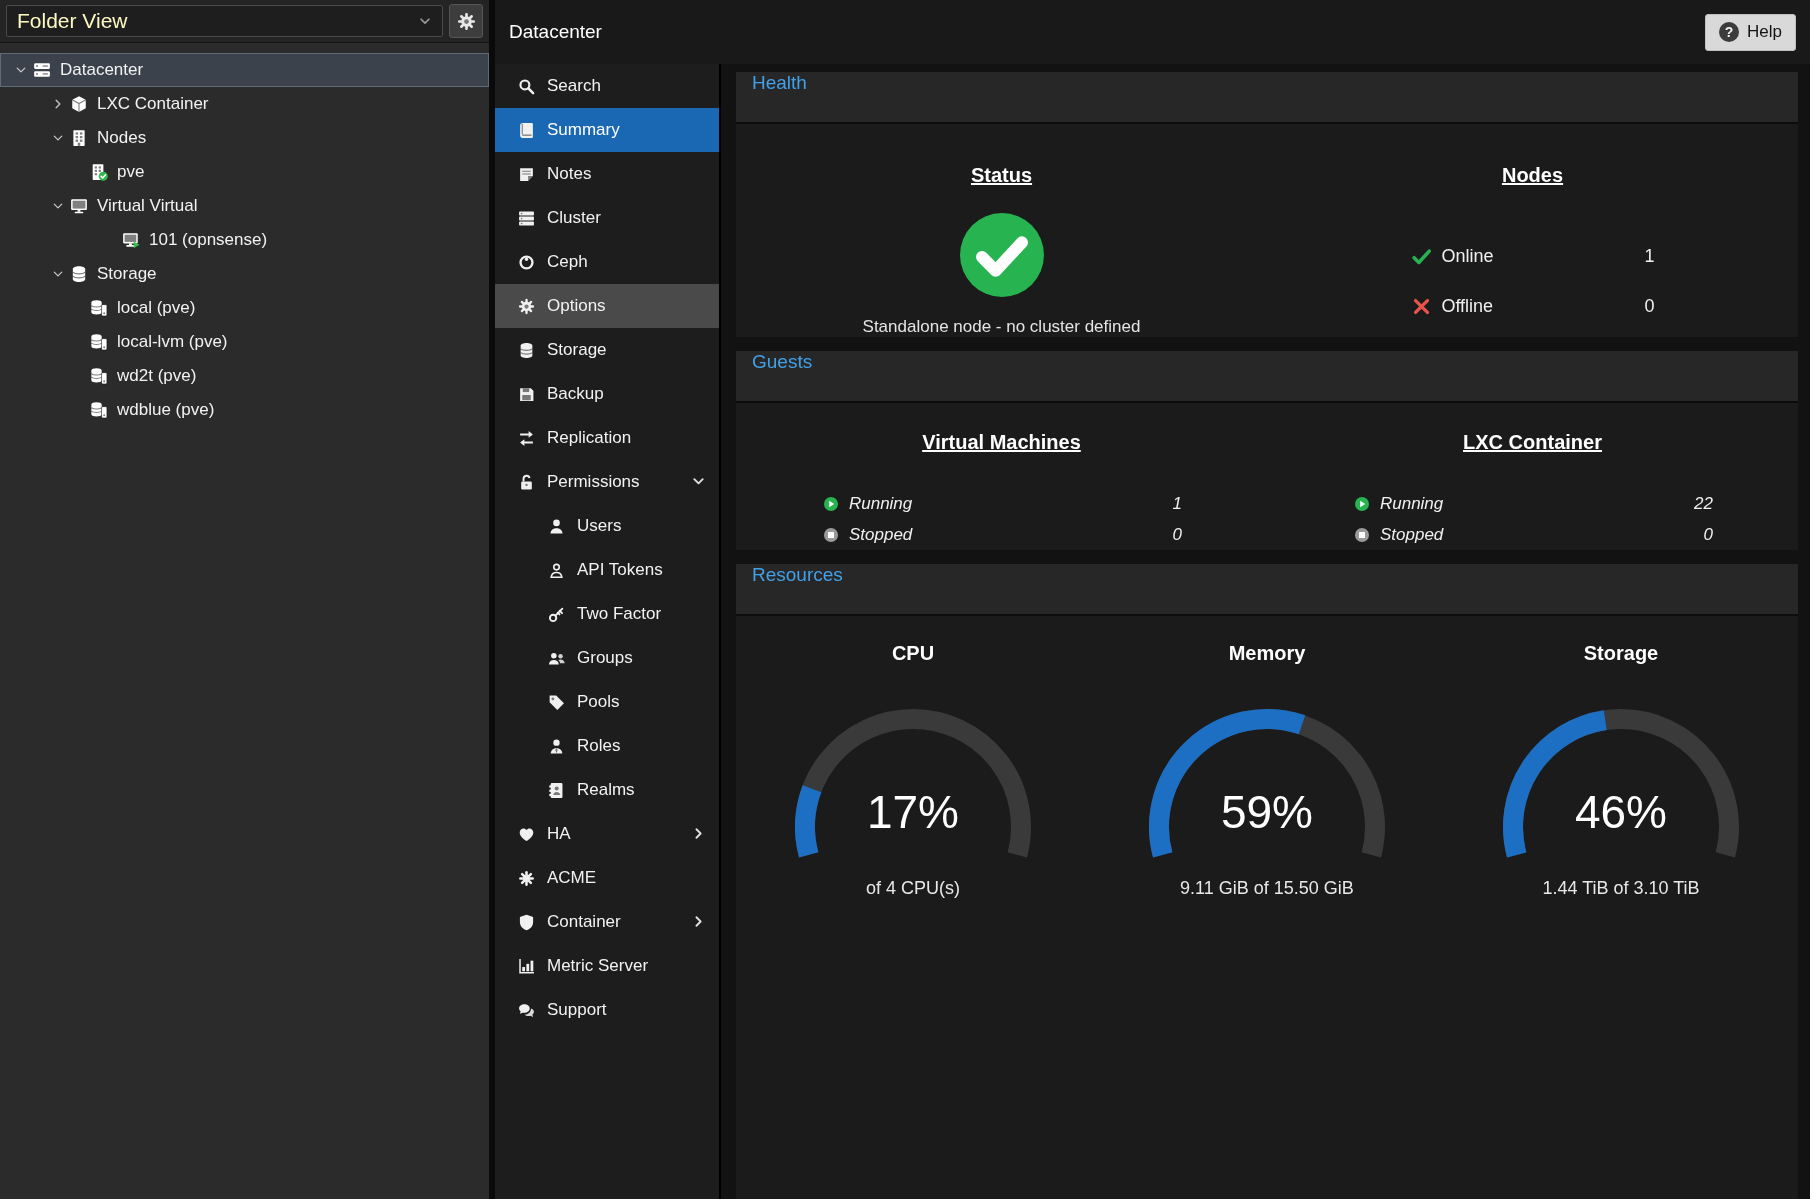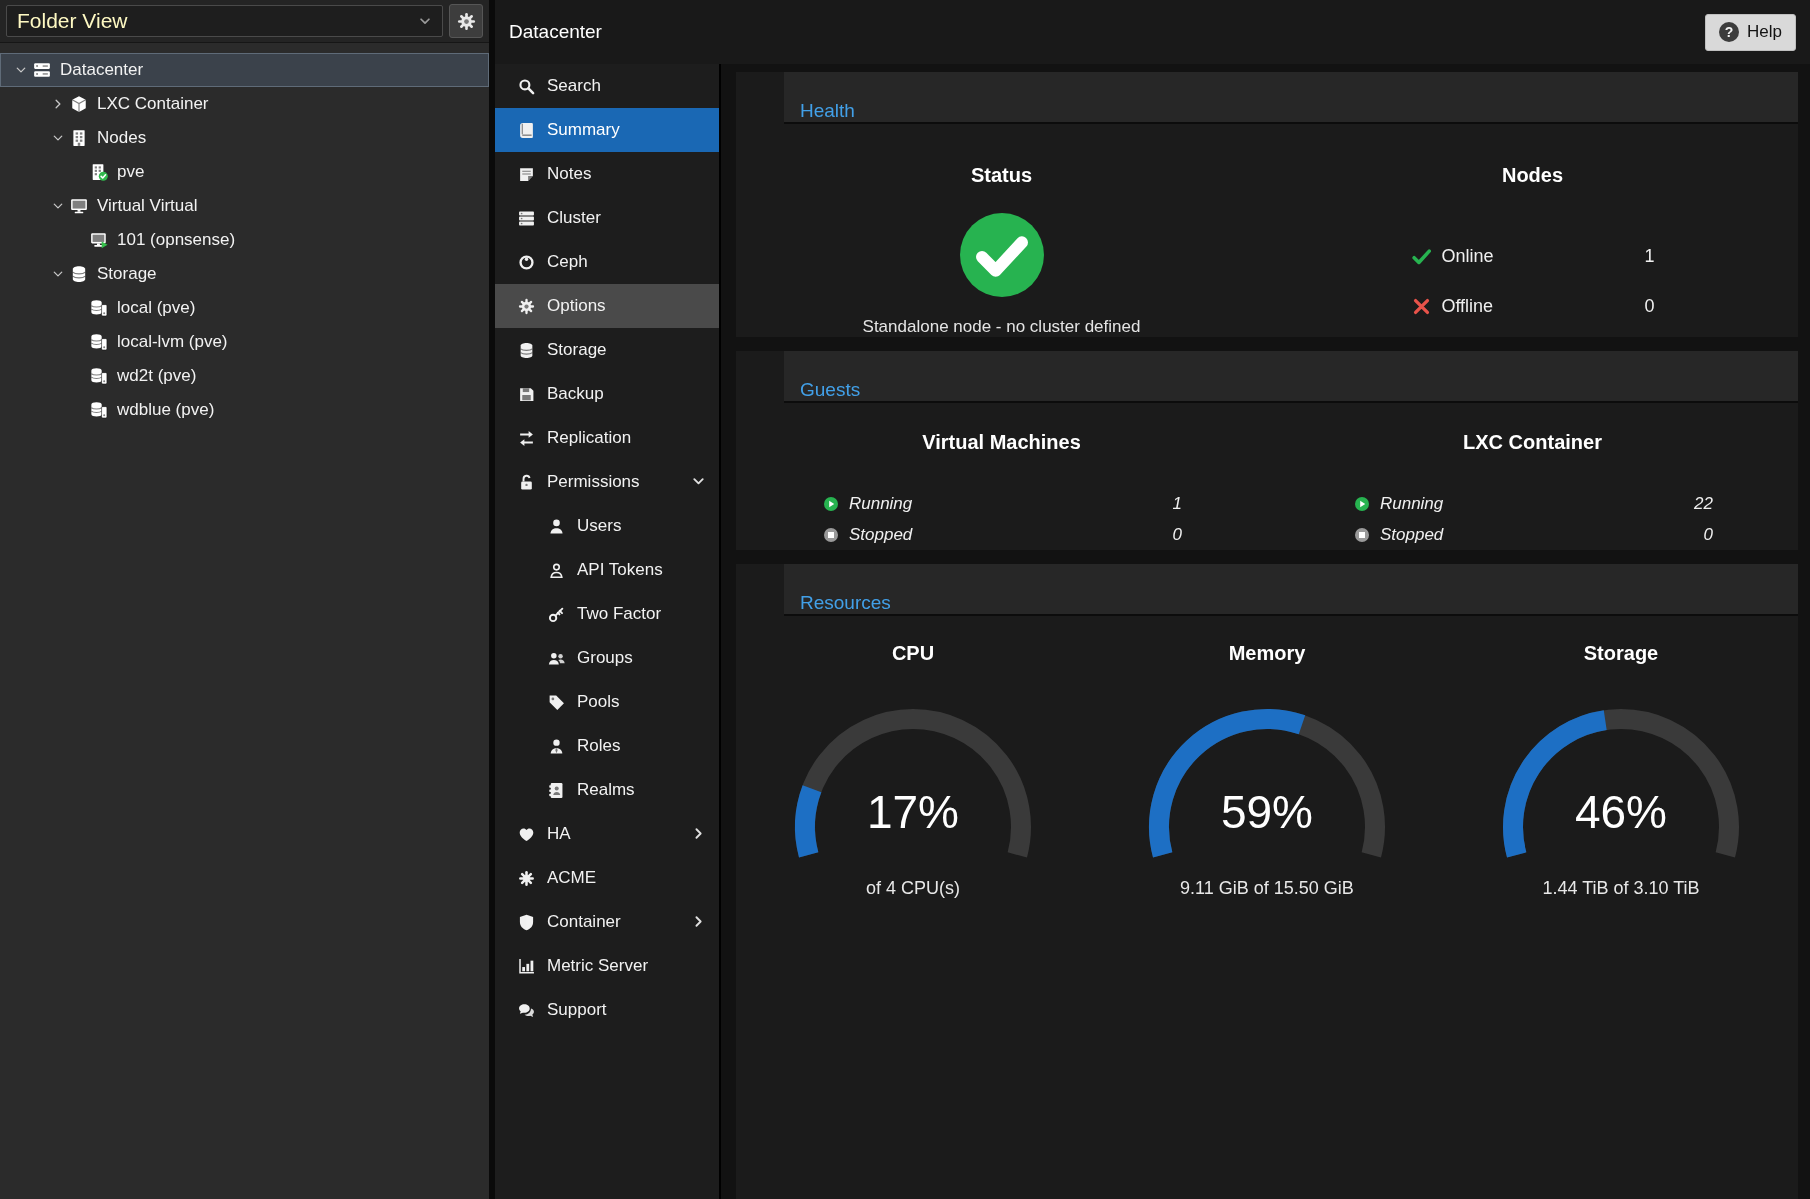--- a/index.html
+++ b/index.html
@@ -46,27 +46,27 @@
   .menu-item.highlight{background:#4a4a4a;}
   .mi-ico{width:20px;height:18px;display:flex;align-items:center;justify-content:center;color:#f0f0f0;flex:none;}
   .mi-ico svg{width:17px;height:17px;}
   .mi-caret{margin-left:auto;width:16px;height:16px;color:#e0e0e0;flex:none;}
   .mi-caret svg{width:15px;height:15px;}
 
   
   .content{flex:1;background:#121212;padding:8px 12px 0 15px;display:flex;flex-direction:column;gap:14px;min-width:0;overflow:hidden;}
   .panel{background:#1b1b1b;display:flex;flex-direction:column;flex:none;}
   .panel.grow{flex:1;}
-  .panel-head{height:50px;background:#272727;display:flex;align-items:flex-end;padding:0 16px;
-    font-size:19px;color:var(--title,#42a0e8);border-bottom:2px solid #0c0c0c;flex:none;margin-left:48px;}
+  .panel-head{height:50px;background:#272727;display:flex;align-items:flex-start;padding:0 16px;
+    font-size:19px;color:var(--title,#42a0e8);border-bottom:2px solid #0c0c0c;flex:none;}
   .panel-body{flex:1;}
 
   .health-body{display:grid;grid-template-columns:1fr 1fr;padding-top:40px;height:318px;box-sizing:border-box;}
   .col-center{text-align:center;}
-  .col-heading{font-size:20px;font-weight:bold;color:#fff;}
+  .col-heading{font-size:20px;font-weight:bold;color:#fff;text-decoration:underline;}
   .big-ok{display:inline-block;width:84px;height:84px;color:var(--green,#27b350);margin-top:26px;}
   .big-ok svg{width:100%;height:100%;}
   .status-msg{margin-top:16px;font-size:17px;color:#e4e4e4;}
 
   .kv-rows{margin:44px auto 0;width:46%;}
   .kv-row{display:flex;align-items:center;height:50px;font-size:18px;color:#f0f0f0;}
   .kv-ico{width:22px;height:20px;display:flex;align-items:center;justify-content:center;margin-right:9px;flex:none;}
   .kv-ico svg{width:19px;height:19px;}
   .kv-value{margin-left:auto;}
 
@@ -196,21 +196,21 @@
           <span class="tree-ico ico">
             <svg viewBox="0 0 16 16">
               <rect x="1" y="2" width="14" height="9.6" rx="1" fill="currentColor"></rect>
               <rect x="2.3" y="3.3" width="11.4" height="7" fill="rgba(0,0,0,.5)"></rect>
               <rect x="6.7" y="11.6" width="2.6" height="1.5" fill="currentColor"></rect>
               <rect x="4.2" y="13.1" width="7.6" height="1.4" rx="0.5" fill="currentColor"></rect>
             </svg>
           </span>
           <span class="tree-label">Virtual Virtual</span>
         </div>
-        <div class="tree-row" style="padding-left: 86px;">
+        <div class="tree-row" style="padding-left: 86px; margin-left: 32px;">
           <span class="tree-ico ico">
             <svg viewBox="0 0 16 16">
               <rect x="1" y="2" width="13" height="9" rx="1" fill="currentColor"></rect>
               <rect x="2.3" y="3.3" width="10.4" height="6.4" fill="rgba(0,0,0,.5)"></rect>
               <rect x="6.2" y="11" width="2.6" height="1.5" fill="currentColor"></rect>
               <rect x="3.8" y="12.5" width="7.4" height="1.4" rx="0.5" fill="currentColor"></rect>
               <path d="M10.4 9.3l5.2 3-5.2 3z" fill="#36c04c"></path>
             </svg>
           </span>
           <span class="tree-label">101 (opnsense)</span>

